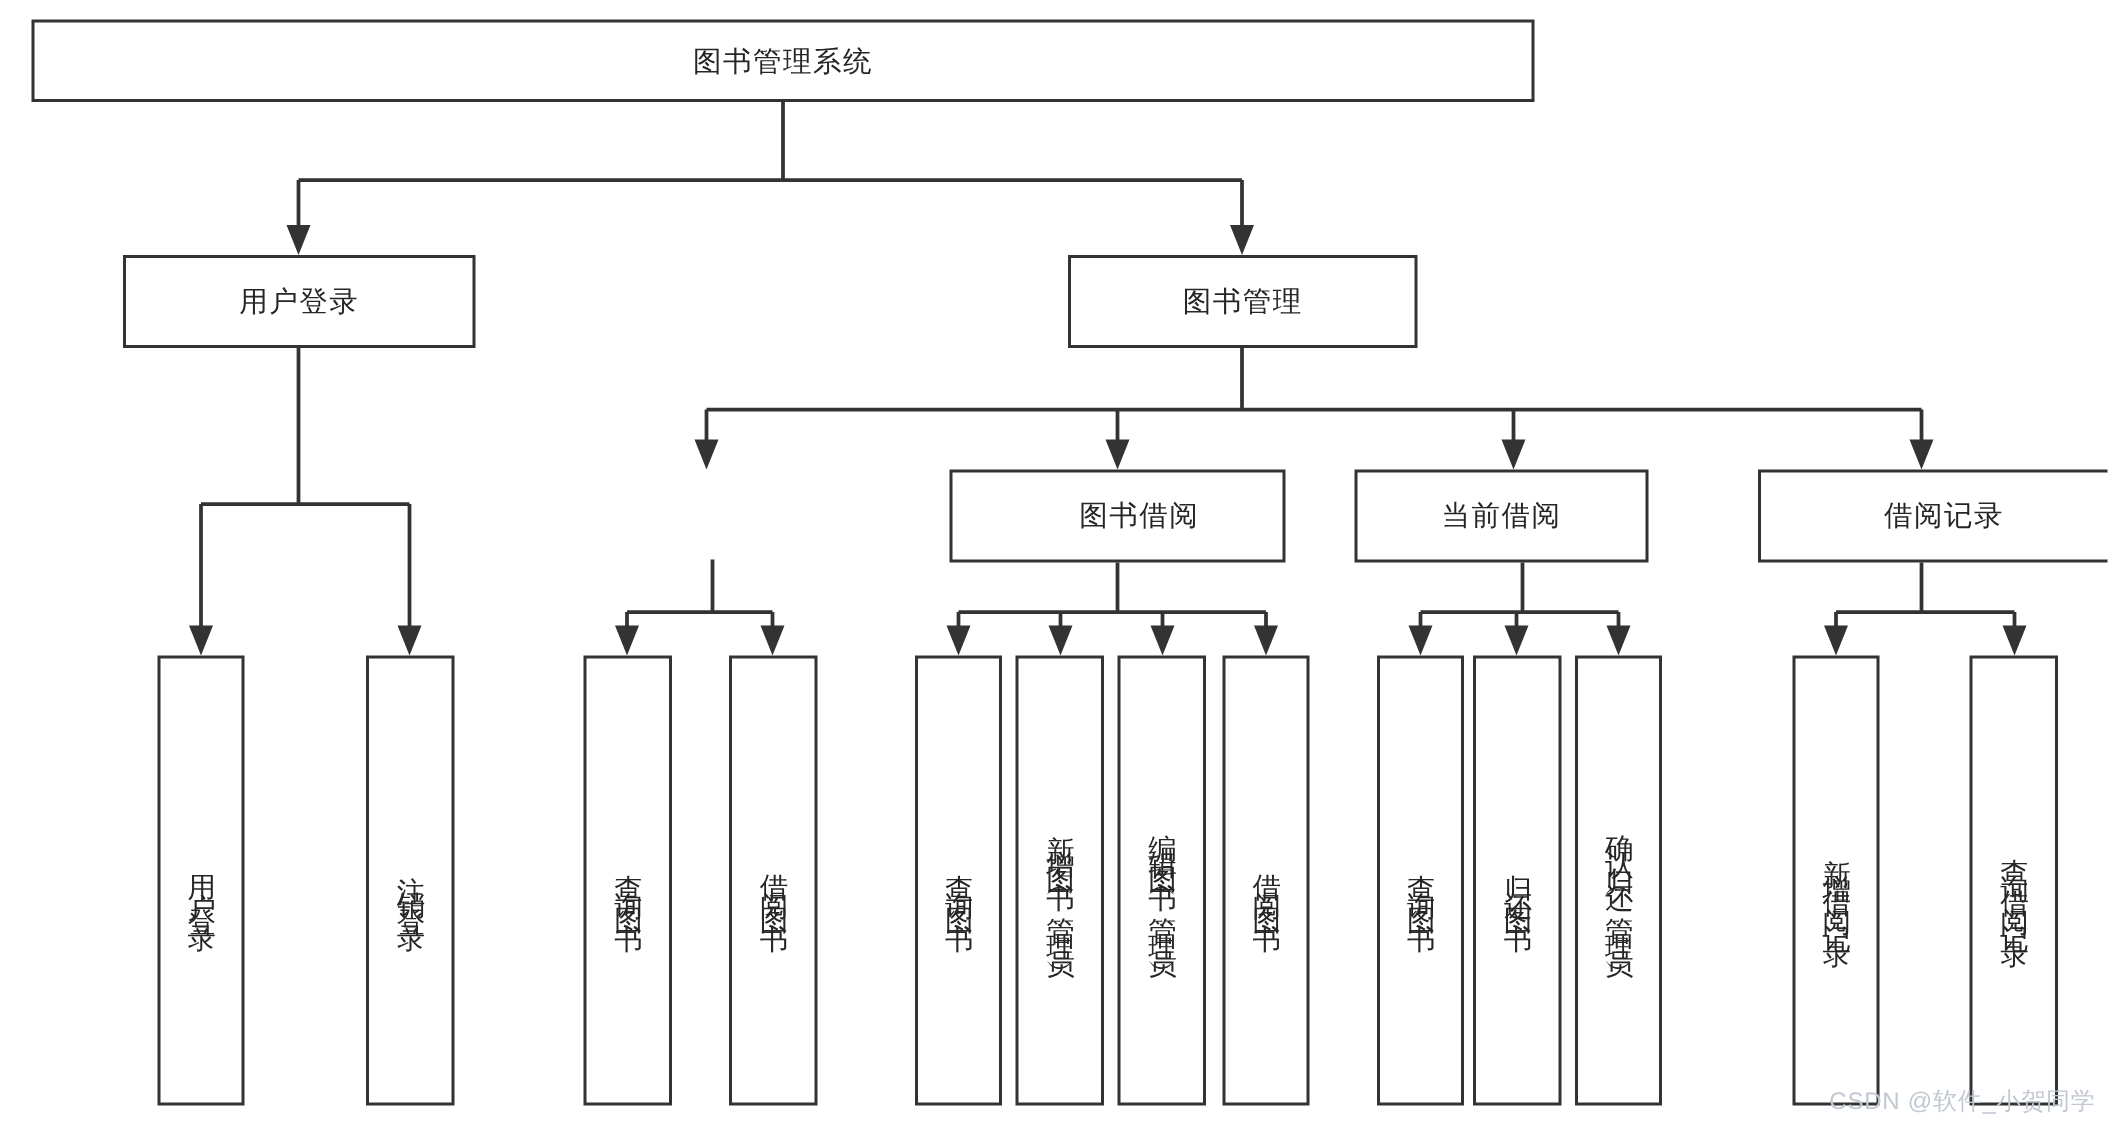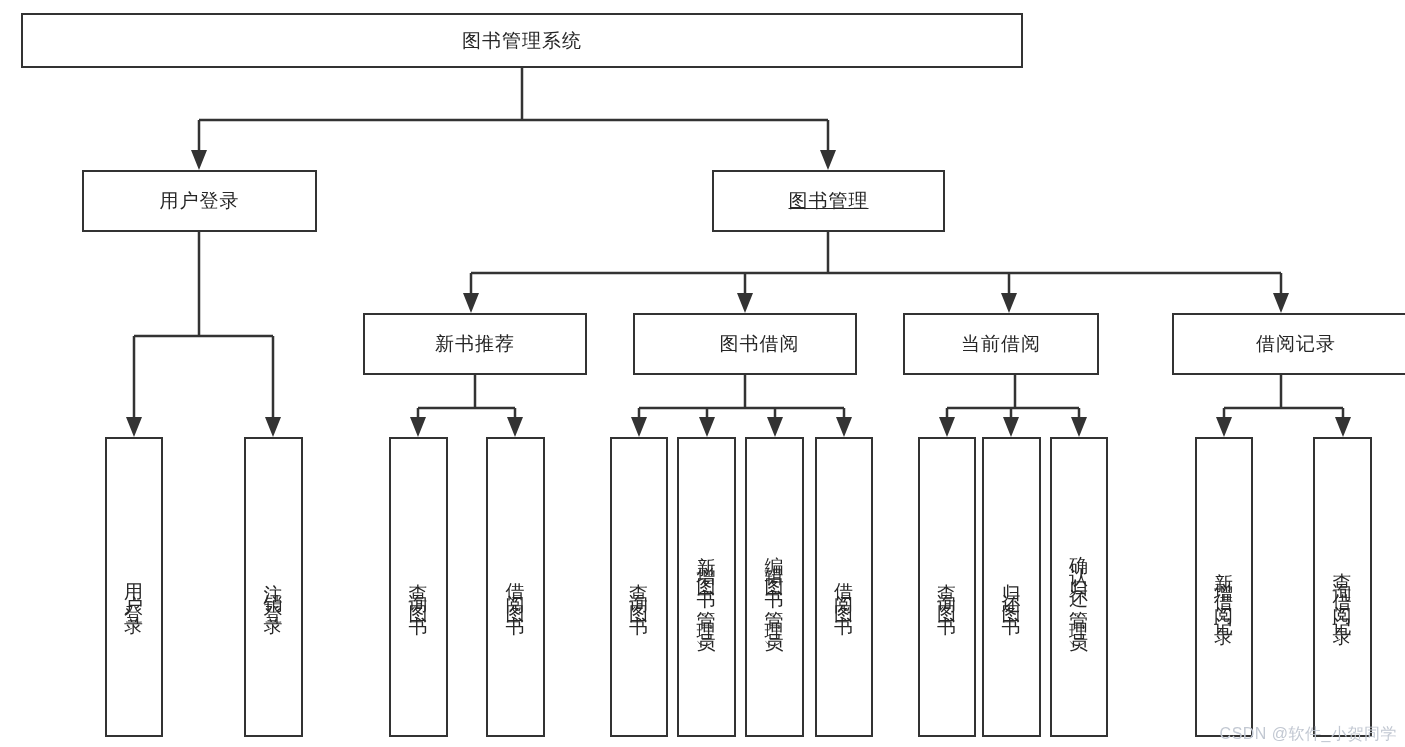--- a/index.html
+++ b/index.html
@@ -57,23 +57,22 @@
              M631,417 L647,417 L639,437 Z  M699,417 L715,417 L707,437 Z
              M767,417 L783,417 L775,437 Z  M836,417 L852,417 L844,437 Z
              M939,417 L955,417 L947,437 Z  M1003,417 L1019,417 L1011,437 Z
              M1071,417 L1087,417 L1079,437 Z  M1216,417 L1232,417 L1224,437 Z
              M1335,417 L1351,417 L1343,437 Z" fill="#333333" stroke="none"></path>
   </svg>
 
   <div class="node" style="left:21px;top:13px;width:1002px;height:55px;">图书管理系统</div>
 
   <div class="node" style="left:82px;top:170px;width:235px;height:62px;">用户登录</div>
-  <div class="node" style="left:712px;top:170px;width:233px;height:62px;text-decoration:underline;">图书管理</div>
+  <div class="node" style="left:712px;top:170px;width:233px;height:62px;">图书管理</div>
 
-  <div class="node" style="left:363px;top:313px;width:224px;height:62px;">新书推荐</div>
   <div class="node" style="left:633px;top:313px;width:224px;height:62px;padding-left:29px;">图书借阅</div>
   <div class="node" style="left:903px;top:313px;width:196px;height:62px;">当前借阅</div>
   <div class="node" style="left:1172px;top:313px;width:248px;height:62px;">借阅记录</div>
 
   <div class="node leaf" style="left:105px;top:437px;width:58px;height:300px;">用户登录</div>
   <div class="node leaf" style="left:244px;top:437px;width:59px;height:300px;">注销登录</div>
 
   <div class="node leaf" style="left:389px;top:437px;width:59px;height:300px;">查询图书</div>
   <div class="node leaf" style="left:486px;top:437px;width:59px;height:300px;">借阅图书</div>
 

